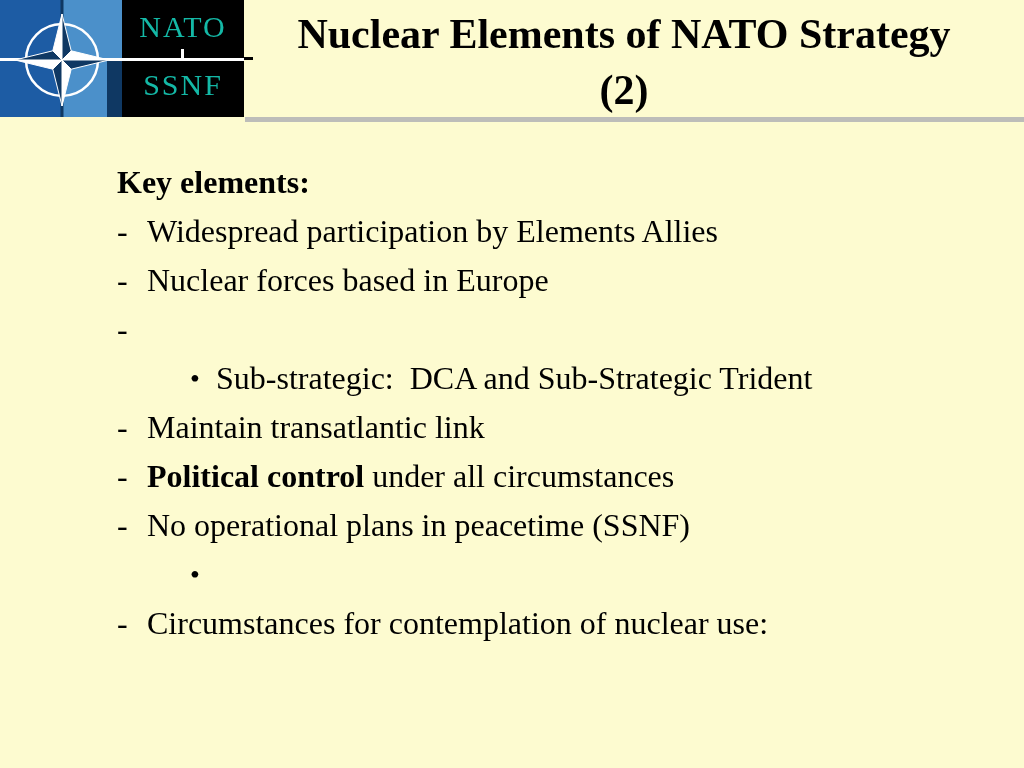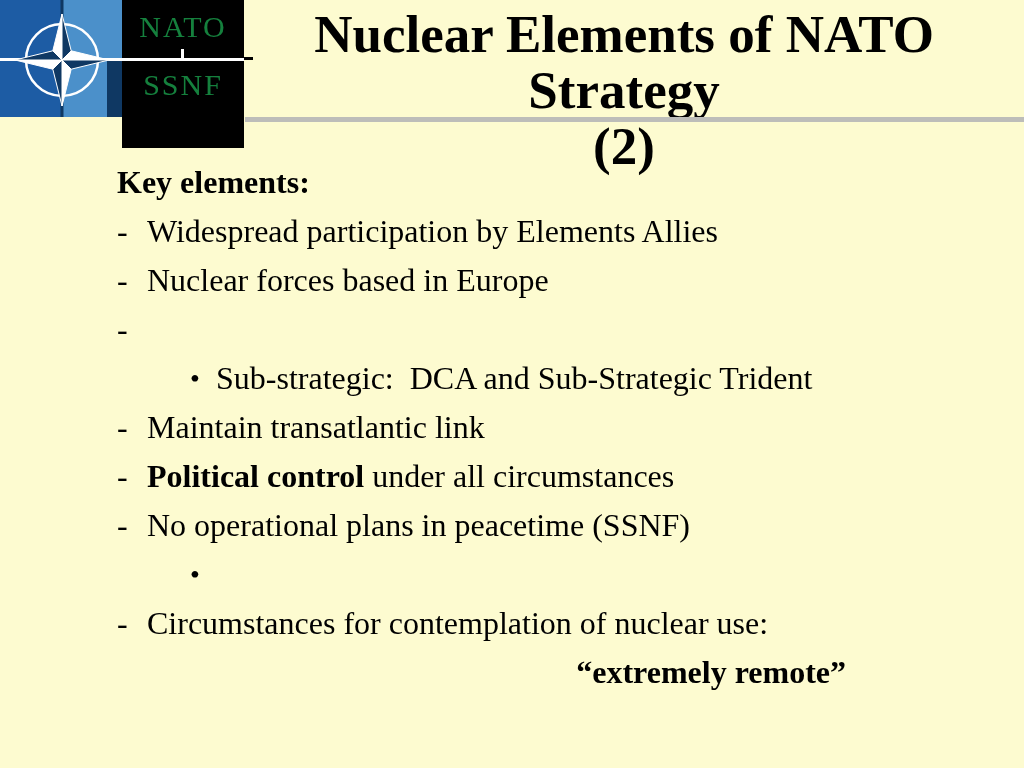--- a/index.html
+++ b/index.html
@@ -19,24 +19,24 @@
   
   .logo-block {
     position: absolute; left: 0; top: 0;
     width: 244px; height: 117px;
     display: flex;
   }
   .flag { width: 122px; height: 117px; position: relative; }
   .flag svg { display: block; }
 
   .logo-box {
-    width: 122px; height: 148px;
+    width: 122px; height: 117px;
     background: #000;
     position: relative;
-    color: #15803d;
+    color: #14b8a6;
   }
   .logo-word {
     position: absolute; left: 0; width: 122px;
     text-align: center;
     font-size: 30px; letter-spacing: 2px;
     line-height: 30px;
   }
   .logo-nato { top: 12px; }
   .logo-otan { top: 70px; }
   .logo-hline {
@@ -51,21 +51,21 @@
     position: absolute; left: 244px; top: 57px;
     width: 9px; height: 3px; background: #000;
   }
 
   
   .title-area {
     position: absolute; left: 244px; top: 0;
     width: 760px; height: 117px;
     text-align: center;
     font-weight: bold;
-    font-size: 53px;
+    font-size: 42px;
     line-height: 56px;
     padding-top: 6px;
     box-sizing: border-box;
   }
   .title-divider {
     position: absolute; left: 245px; top: 117px;
     width: 779px; height: 5px;
     background: #bdbdb9;
   }
 
@@ -178,16 +178,15 @@
 
   <div class="bullet-row level-2">
     <span class="marker">•</span>
   </div>
 
   <div class="bullet-row level-1">
     <span class="marker">-</span>
     <span class="text">Circumstances for contemplation of nuclear use:</span>
   </div>
 </div>
-    <div class="closing-quote">“extremely remote”</div>
   </div>
 
 </div>
 
 </body></html>

